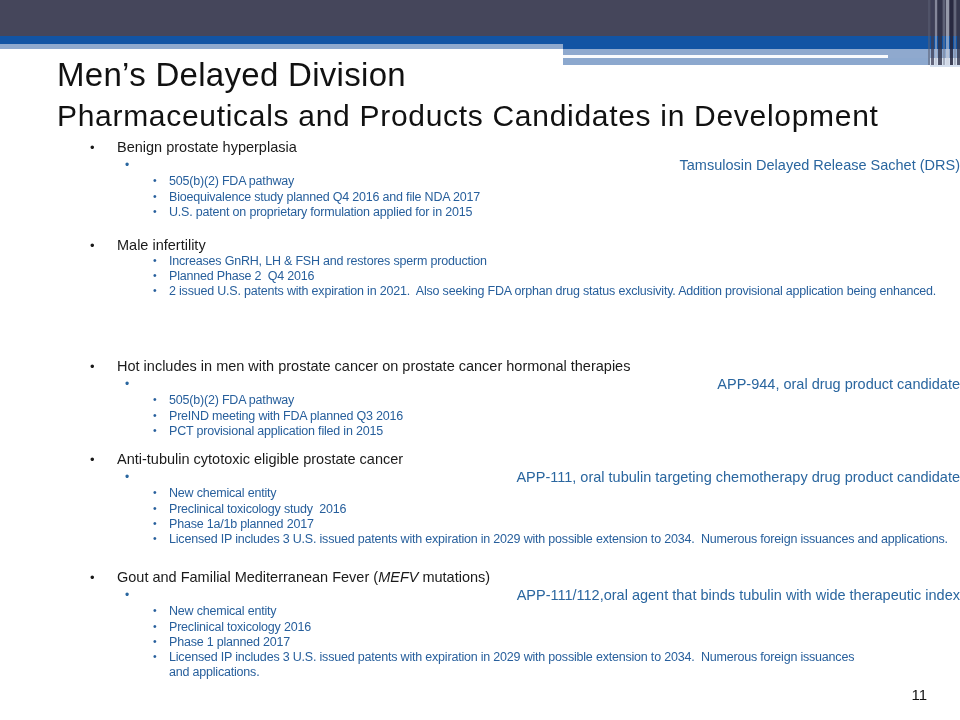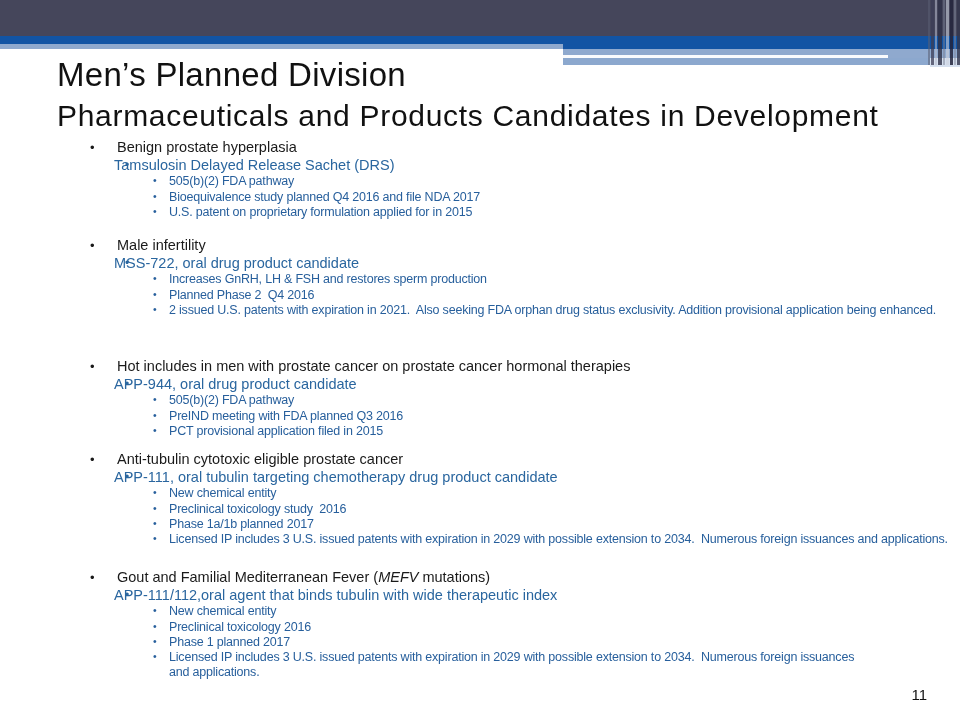--- a/index.html
+++ b/index.html
@@ -51,21 +51,21 @@
   .row { position:relative; }
   .row .t { display:block; white-space:pre-wrap; }
   .row::before { content:"\2022"; position:absolute; }
 
   .l1 { font-size:14.5px; line-height:17.2px; color:#1A1A1A; }
   .l1::before { left:90px; top:0; font-size:13px; color:#1A1A1A; }
   .l1 .t { margin-left:117px; }
 
   .l2 { font-size:14.5px; line-height:17.2px; color:#2A669F; margin-top:1px; }
   .l2::before { left:125px; top:0; font-size:12px; color:#2A669F; }
-  .l2 .t { margin-left:114px; }
+  .l2 .t { margin-left:62px;text-align:right; }
 
   .l3 { font-size:12.5px; line-height:15.1px; color:#275F9C; letter-spacing:-0.2px; }
   .l3::before { left:153px; top:-1px; font-size:10.5px; color:#275F9C; }
   .l3 .t { margin-left:169px; }
 
   .wrapA .t { max-width:800px; }
   .wrapB .t { max-width:800px; }
   .wrapC .t { max-width:700px; }
 
   .it { font-style:italic; }
@@ -97,21 +97,21 @@
       <div class="vs vs4"></div>
       <div class="vs vs5"></div>
       <div class="vs vs6"></div>
       <div class="vs vs7"></div>
       <div class="vs vs8"></div>
       <div class="vs vs9"></div>
     </div>
   </div>
 
   <div class="title-block">
-    <div class="title">Men’s Planned Division</div>
+    <div class="title">Men’s Delayed Division</div>
     <div class="subtitle">Pharmaceuticals and Products Candidates in Development</div>
   </div>
 
   <div class="sec sec1">
     <div class="row l1">
       <span class="t">Benign prostate hyperplasia</span>
     </div>
     <div class="row l2">
       <span class="t">Tamsulosin Delayed Release Sachet (DRS)</span>
     </div>
@@ -122,23 +122,20 @@
       <span class="t">Bioequivalence study planned Q4 2016 and file NDA 2017</span>
     </div>
     <div class="row l3">
       <span class="t">U.S. patent on proprietary formulation applied for in 2015</span>
     </div>
   </div>
 
   <div class="sec sec2">
     <div class="row l1">
       <span class="t">Male infertility</span>
-    </div>
-    <div class="row l2">
-      <span class="t">MSS-722, oral drug product candidate</span>
     </div>
     <div class="row l3">
       <span class="t">Increases GnRH, LH &amp; FSH and restores sperm production</span>
     </div>
     <div class="row l3">
       <span class="t">Planned Phase 2  Q4 2016</span>
     </div>
     <div class="row l3 wrapA">
       <span class="t">2 issued U.S. patents with expiration in 2021.  Also seeking FDA orphan drug status exclusivity. Addition provisional application being enhanced.</span>
     </div>

